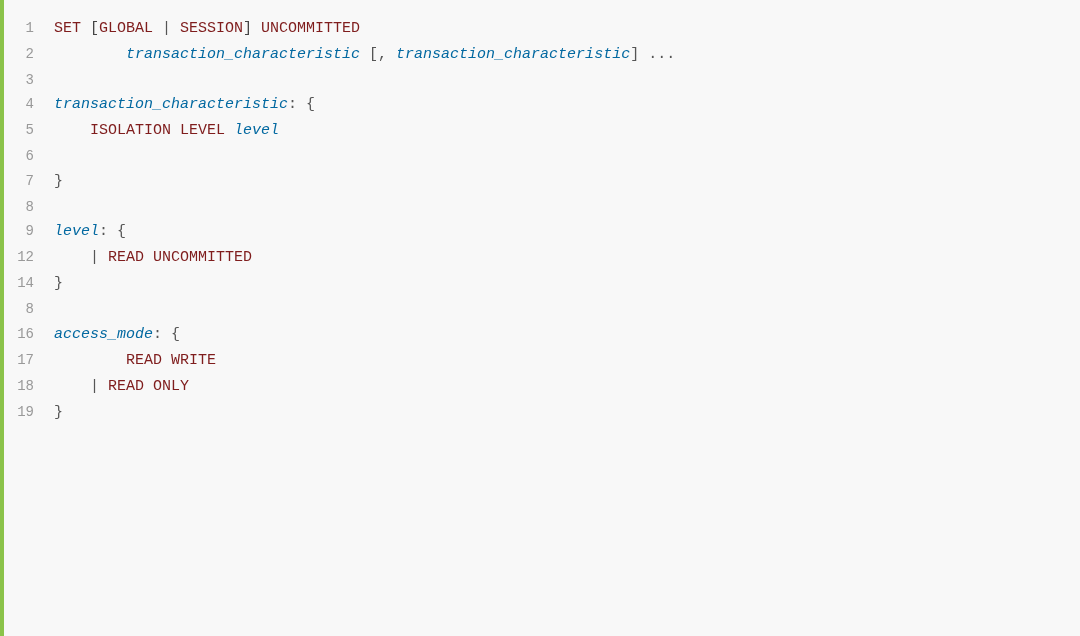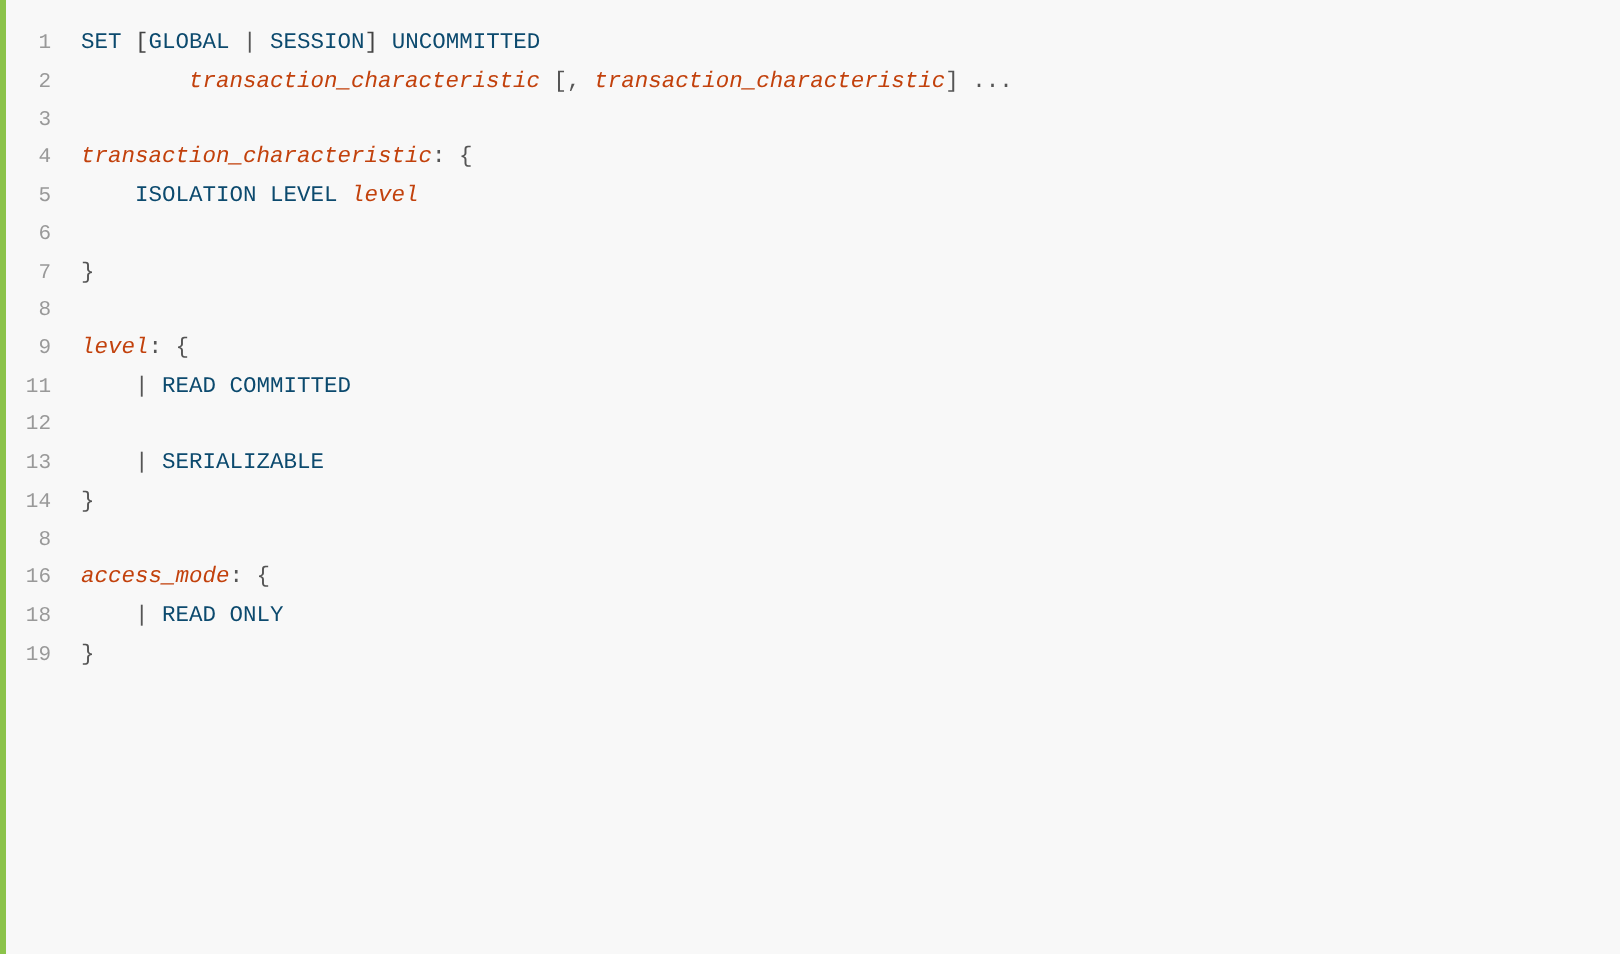--- a/index.html
+++ b/index.html
@@ -40,35 +40,35 @@
       font-size: 14px;
     }
 
     .line-content {
       color: #555;
       white-space: pre;
       font-size: 15px;
     }
 
     .keyword {
-      color: #0c4a6e;
+      color: #7f1d1d;
       font-style: normal;
     }
 
     .bracket {
       color: #444;
       font-style: normal;
     }
 
     .punctuation {
       color: #555;
     }
 
     .identifier {
-      color: #c2410c;
+      color: #0369a1;
       font-style: italic;
     }
 
     .pipe {
       color: #555;
     }
 
     .brace {
       color: #555;
     }
@@ -106,43 +106,40 @@
     </div>
     <div class="code-line">
       <span class="line-number">8</span>
       <span class="line-content"></span>
     </div>
     <div class="code-line">
       <span class="line-number">9</span>
       <span class="line-content"><span class="identifier">level</span><span class="punctuation">: {</span></span>
     </div>
     <div class="code-line">
-      <span class="line-number">11</span>
-      <span class="line-content"><span>    </span><span class="pipe">| </span><span class="keyword">READ COMMITTED</span></span>
-    </div>
-    <div class="code-line">
       <span class="line-number">12</span>
-    </div>
-    <div class="code-line">
-      <span class="line-number">13</span>
-      <span class="line-content"><span>    </span><span class="pipe">| </span><span class="keyword">SERIALIZABLE</span></span>
+      <span class="line-content"><span>    </span><span class="pipe">| </span><span class="keyword">READ UNCOMMITTED</span></span>
     </div>
     <div class="code-line">
       <span class="line-number">14</span>
       <span class="line-content"><span class="brace">}</span></span>
     </div>
     <div class="code-line">
       <span class="line-number">8</span>
       <span class="line-content"></span>
     </div>
     <div class="code-line">
       <span class="line-number">16</span>
       <span class="line-content"><span class="identifier">access_mode</span><span class="punctuation">: {</span></span>
     </div>
     <div class="code-line">
+      <span class="line-number">17</span>
+      <span class="line-content"><span>        </span><span class="keyword">READ WRITE</span></span>
+    </div>
+    <div class="code-line">
       <span class="line-number">18</span>
       <span class="line-content"><span>    </span><span class="pipe">| </span><span class="keyword">READ ONLY</span></span>
     </div>
     <div class="code-line">
       <span class="line-number">19</span>
       <span class="line-content"><span class="brace">}</span></span>
     </div>
   </div>
 
 </body></html>

